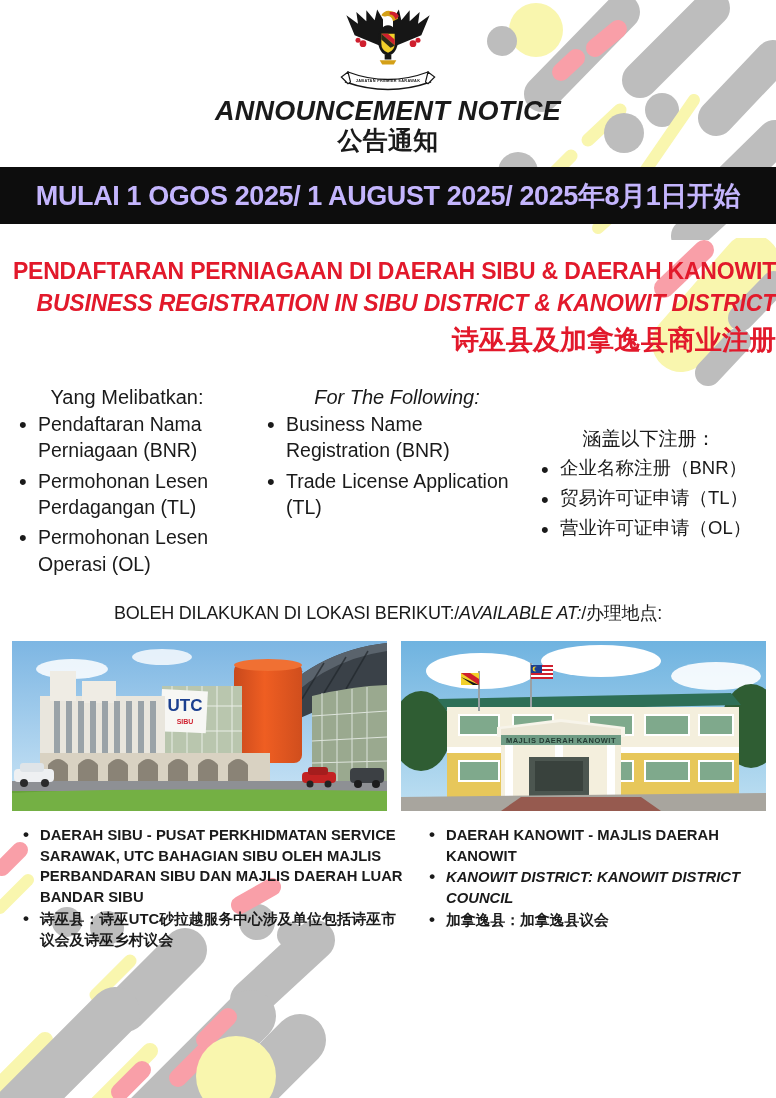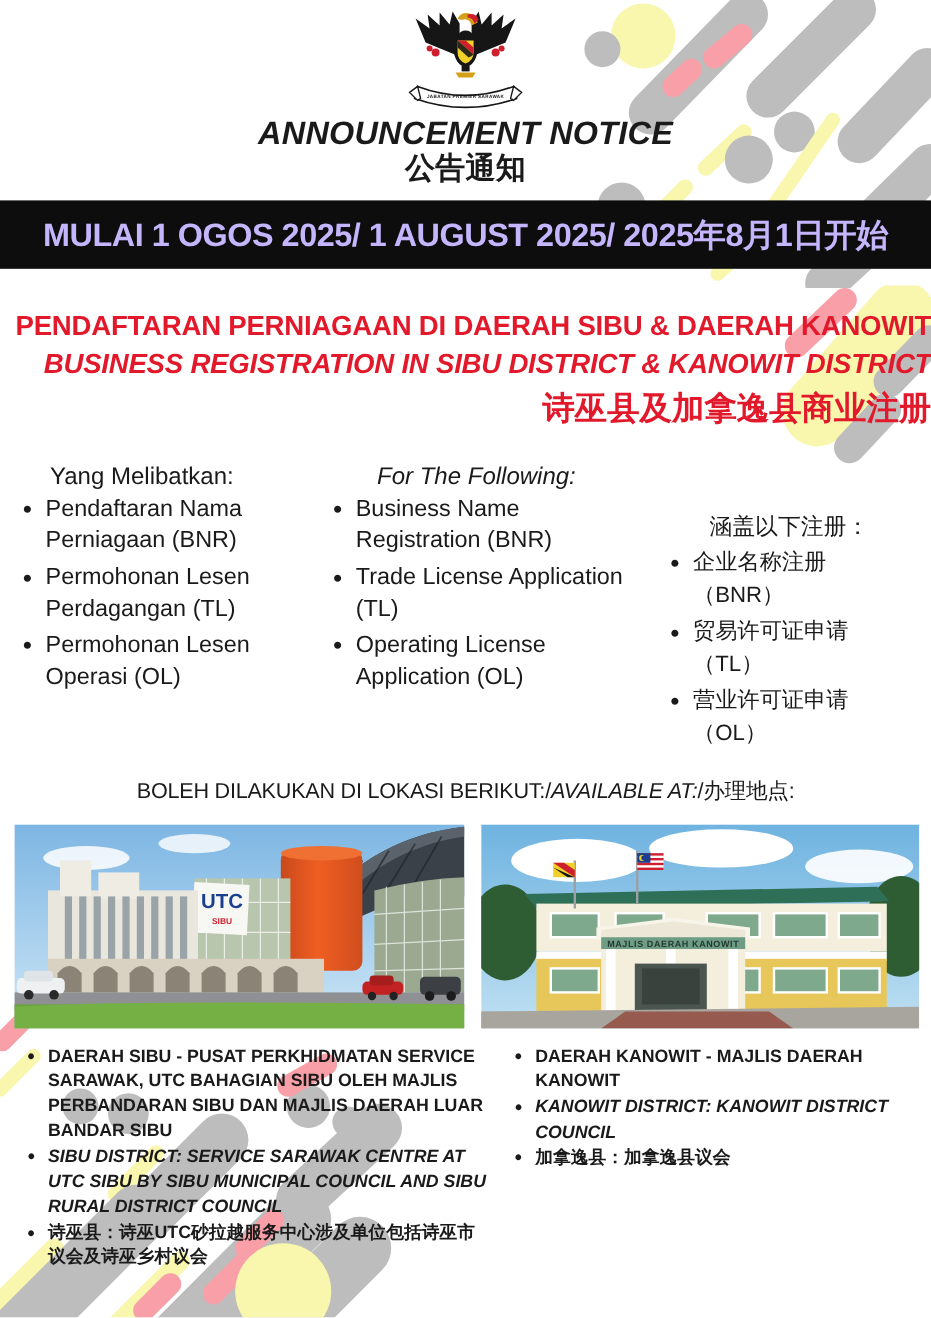--- a/index.html
+++ b/index.html
@@ -24,21 +24,21 @@
   .banner{
     margin-top:13px;background:#0d0d0d;color:#c4b5fd;height:57px;
     display:flex;align-items:center;justify-content:center;
     font-weight:800;font-size:27px;letter-spacing:-0.4px;white-space:nowrap;
   }
   .red-title{margin-top:32px;color:#e2192b;text-align:right;}
   .red-title .l1{font-weight:800;font-size:23px;line-height:1.38;letter-spacing:-0.2px;}
   .red-title .l2{font-weight:800;font-style:italic;font-size:23px;line-height:1.38;letter-spacing:-0.2px;}
   .red-title .l3{font-weight:800;font-size:27px;line-height:1.5;}
   
-  .cols{display:flex;margin:26px 14px 14px 14px;gap:28px;}
+  .cols{display:flex;margin:26px 14px 14px 14px;}
   .col{box-sizing:border-box;}
   .col-ms{width:226px;}
   .col-en{width:292px;padding-left:22px;}
   .col-zh{width:230px;padding-top:40px;padding-left:4px;}
   .col h3{margin:0 0 2px 0;font-size:20px;font-weight:400;text-align:center;}
   .col-en h3{font-style:italic;}
   .col-zh h3{font-size:19px;}
   .col ul{margin:2px 0 0 0;padding:0 0 0 24px;list-style:none;}
   .col li{position:relative;font-size:19.5px;line-height:1.35;margin-bottom:4px;}
   .col-en li{}
@@ -166,21 +166,20 @@
         <li>Pendaftaran Nama Perniagaan (BNR)</li>
         <li>Permohonan Lesen Perdagangan (TL)</li>
         <li>Permohonan Lesen Operasi (OL)</li>
       </ul>
     </div>
     <div class="col col-en">
       <h3>For The Following:</h3>
       <ul>
         <li>Business Name Registration (BNR)</li>
         <li>Trade License Application (TL)</li>
-        <li>Operating License Application (OL)</li>
       </ul>
     </div>
     <div class="col col-zh">
       <h3>涵盖以下注册：</h3>
       <ul>
         <li>企业名称注册（BNR）</li>
         <li>贸易许可证申请（TL）</li>
         <li>营业许可证申请（OL）</li>
       </ul>
     </div>
@@ -368,21 +367,20 @@
       <rect x="0" y="156" width="365" height="14" fill="#b6b3ac"></rect>
       <path d="M0,156 L365,152 L365,170 L0,170 Z" fill="#a8a59e"></path>
       <path d="M120,156 L240,156 L260,170 L100,170 Z" fill="#8f3b2e" opacity="0.7"></path>
     </svg>
   </div>
 
   <div class="bottom-cols">
     <div class="bcol bcol-sibu">
       <ul>
         <li>DAERAH SIBU - PUSAT PERKHIDMATAN SERVICE SARAWAK, UTC BAHAGIAN SIBU OLEH MAJLIS PERBANDARAN SIBU DAN MAJLIS DAERAH LUAR BANDAR SIBU</li>
-        <li class="it">SIBU DISTRICT: SERVICE SARAWAK CENTRE AT UTC SIBU BY SIBU MUNICIPAL COUNCIL AND SIBU RURAL DISTRICT COUNCIL</li>
         <li>诗巫县：诗巫UTC砂拉越服务中心涉及单位包括诗巫市议会及诗巫乡村议会</li>
       </ul>
     </div>
     <div class="bcol bcol-kanowit">
       <ul>
         <li>DAERAH KANOWIT - MAJLIS DAERAH KANOWIT</li>
         <li class="it">KANOWIT DISTRICT: KANOWIT DISTRICT COUNCIL</li>
         <li>加拿逸县：加拿逸县议会</li>
       </ul>
     </div>

